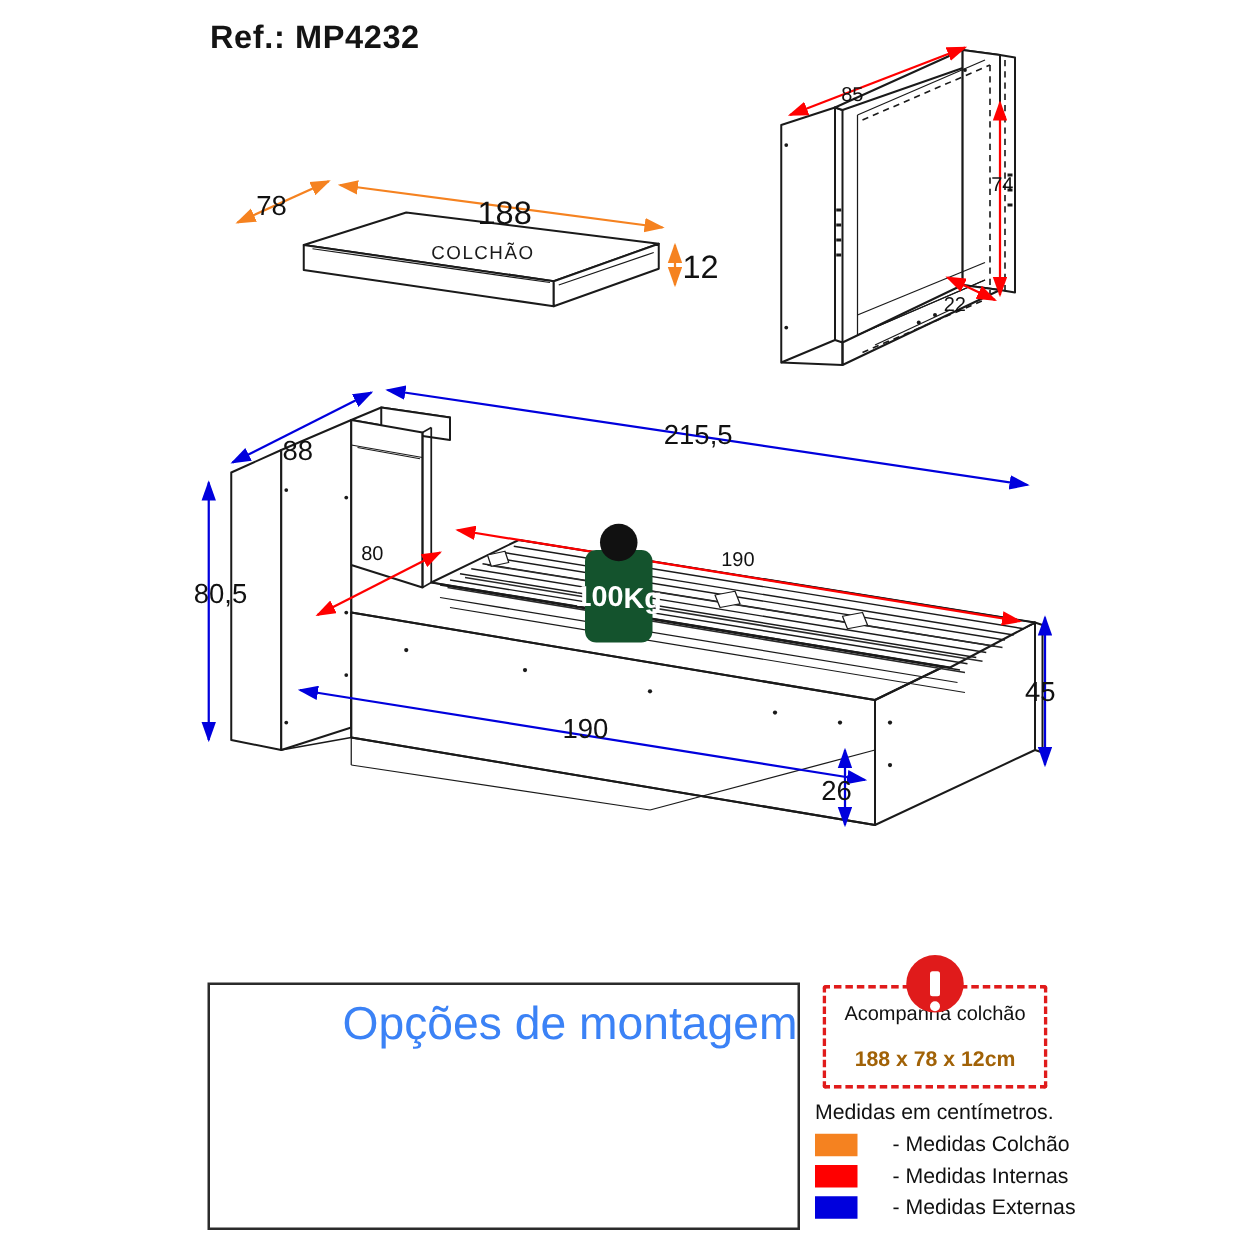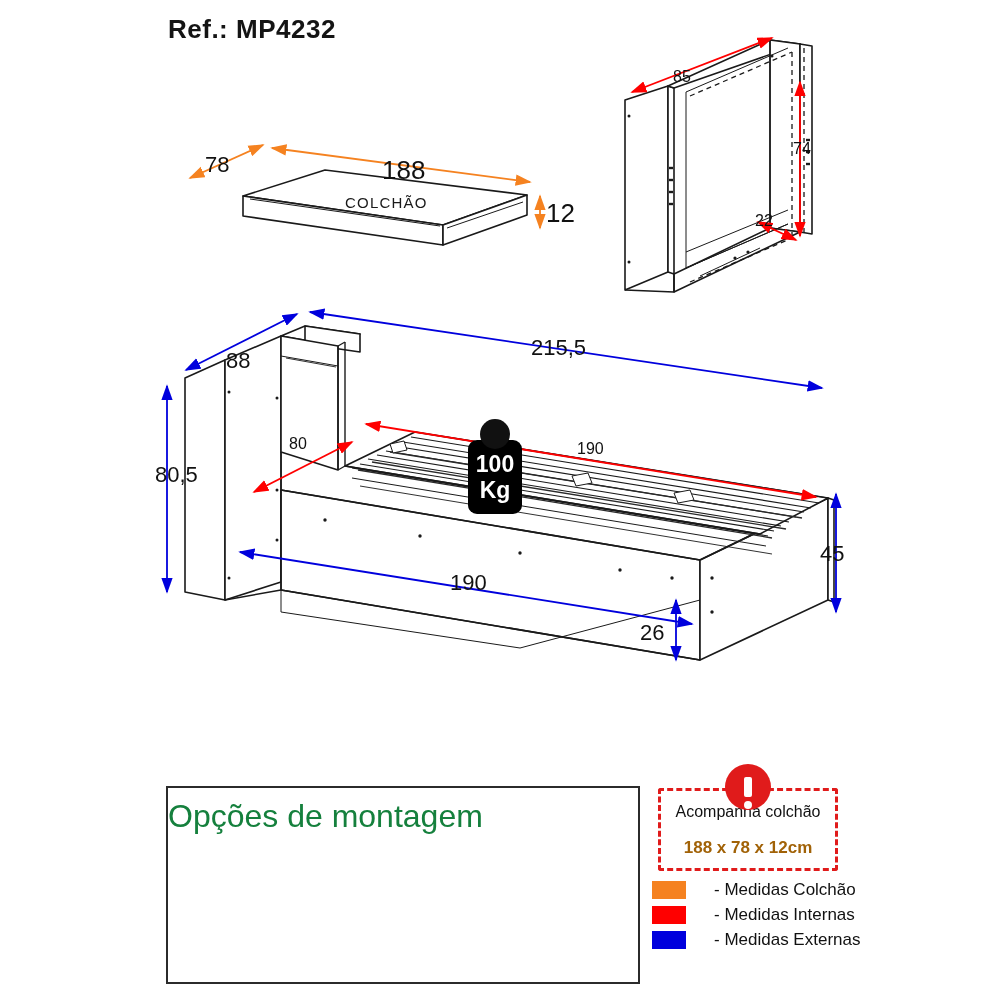--- a/index.html
+++ b/index.html
@@ -35,25 +35,24 @@
     position:absolute;
     font-size:15px;
     letter-spacing:1.2px;
     color:#1a1a1a;
     white-space:nowrap;
   }
   
   .weight{
     position:absolute;
     width:54px;height:74px;
-    background:#000000;
+    background:#14532d;
     border-radius:9px;
     color:#fff;
     display:flex;
-    flex-direction:column;
     align-items:center;
     justify-content:center;
     line-height:1.0;
     font-weight:bold;
     z-index:40;
   }
   .weight .knob{
     position:absolute;
     top:-21px;left:50%;
     transform:translateX(-50%);
@@ -68,23 +67,23 @@
     position:absolute;
     left:166px;top:786px;
     width:474px;height:198px;
     border:2px solid #2b2b2b;
     background:#fff;
     box-sizing:border-box;
   }
   .opttitle{
     position:absolute;
     left:0;right:0;top:10px;
-    text-align:left;
-    font-size:32px;
-    color:#15803d;
+    text-align:right;
+    font-size:37px;
+    color:#3b82f6;
   }
   
   .warnwrap{position:absolute;left:658px;top:788px;width:180px;}
   .warnbox{
     position:relative;
     border:3px dashed #e01b1b;
     border-radius:3px;
     padding:12px 10px 10px 10px;
     text-align:center;
     box-sizing:border-box;
@@ -366,30 +365,30 @@
     </g>
   </svg>
 
   <div class="dimlabel mid" style="left:205px;top:152px;">78</div>
   <div class="dimlabel big" style="left:382px;top:155px;">188</div>
   <div class="dimlabel big" style="left:546px;top:198px;">12</div>
   <div class="colchao-word" style="left:345px;top:194px;">COLCHÃO</div>
 
   <div class="dimlabel sm" style="left:673px;top:68px;">85</div>
   <div class="dimlabel sm" style="left:793px;top:140px;">74</div>
-  <div class="dimlabel sm" style="left:755px;top:212px;">22</div>
+  <div class="dimlabel sm" style="left:755px;top:236px;">22</div>
 
   <div class="dimlabel mid" style="left:226px;top:328px;margin-top:20px;">88</div>
   <div class="dimlabel mid" style="left:531px;top:335px;">215,5</div>
   <div class="dimlabel mid" style="left:155px;top:462px;">80,5</div>
   <div class="dimlabel sm" style="left:289px;top:435px;text-align:right;">80</div>
   <div class="dimlabel sm" style="left:577px;top:440px;">190</div>
   <div class="dimlabel mid" style="left:450px;top:570px;">190</div>
   <div class="dimlabel mid" style="left:820px;top:541px;">45</div>
-  <div class="dimlabel mid" style="left:640px;top:620px;">26</div>
+  <div class="dimlabel mid" style="left:657px;top:620px;">26</div>
 
   <div class="weight" style="left:468px;top:440px;">
     <span class="knob"></span>
     <span class="w1">100</span>
     <span class="w2">Kg</span>
   </div>
 
   <div class="optbox">
     <div class="opttitle">Opções de montagem</div>
   </div>
@@ -398,20 +397,21 @@
     <div class="warnbox">
       <div class="bang">
           <i></i>
         </div>
       <div class="l1">Acompanha colchão</div>
       <div class="l2">188 x 78 x 12cm</div>
     </div>
   </div>
 
   <div class="legend">
+    <div class="head">Medidas em centímetros.</div>
 
     <div class="legrow">
       <span class="sw" style="background: rgb(245, 130, 32);"></span>
       <span class="legtxt">- Medidas Colchão</span>
     </div>
 
     <div class="legrow">
       <span class="sw" style="background: rgb(255, 0, 0);"></span>
       <span class="legtxt">- Medidas Internas</span>
     </div>

